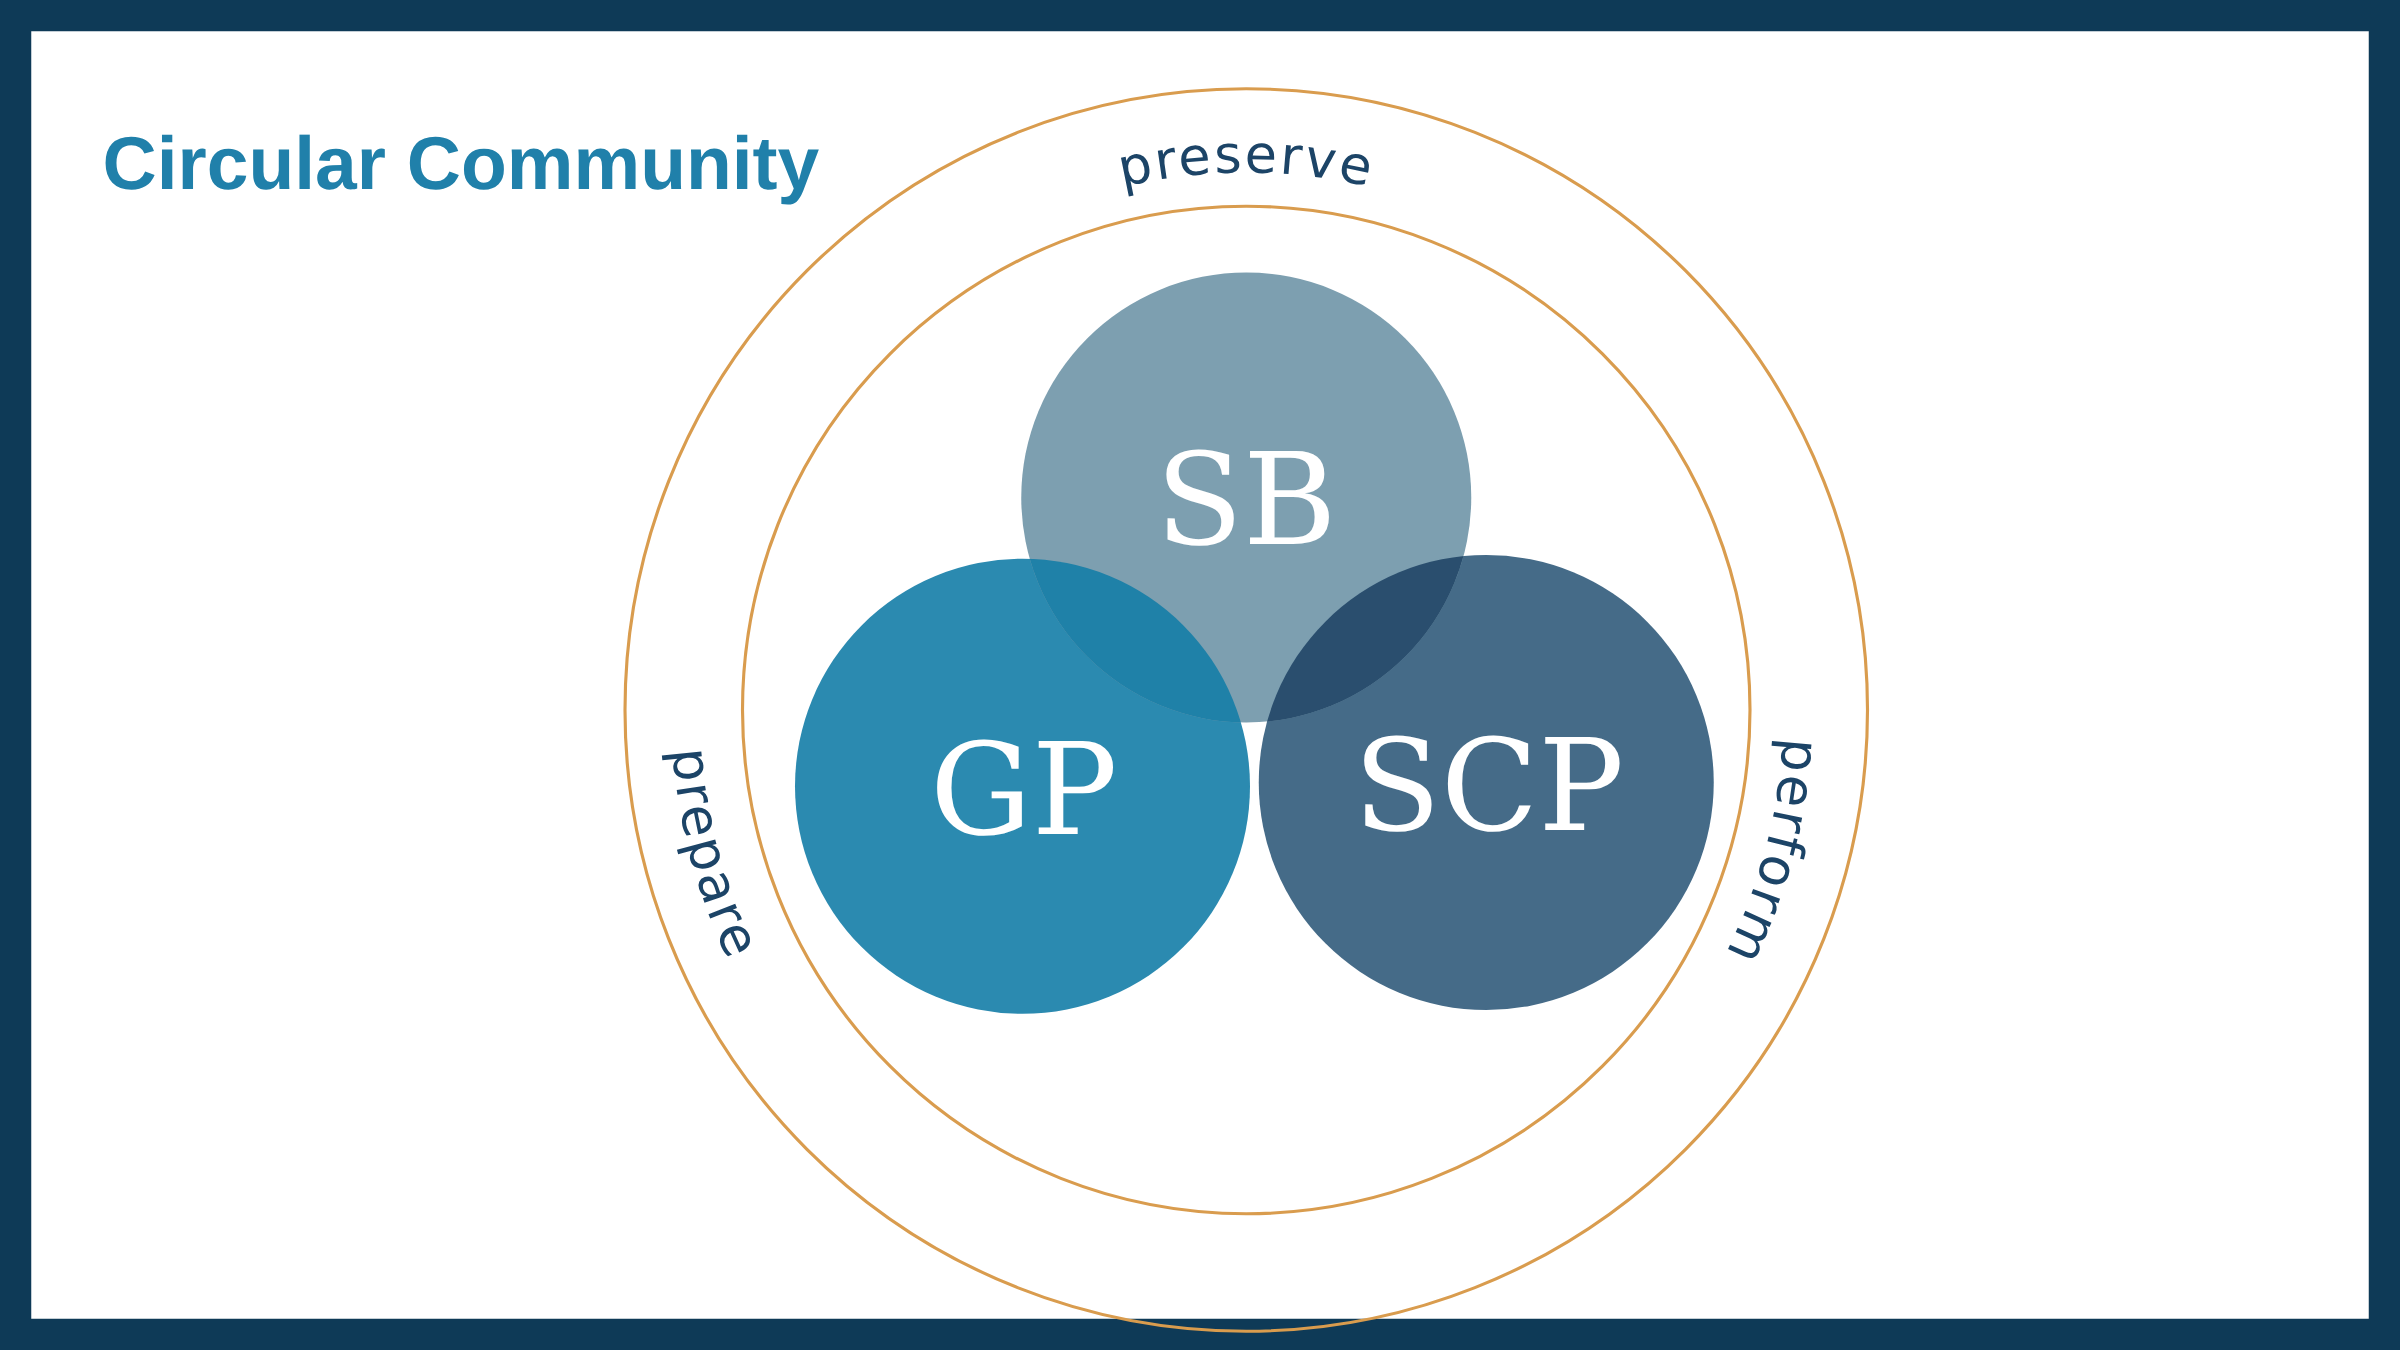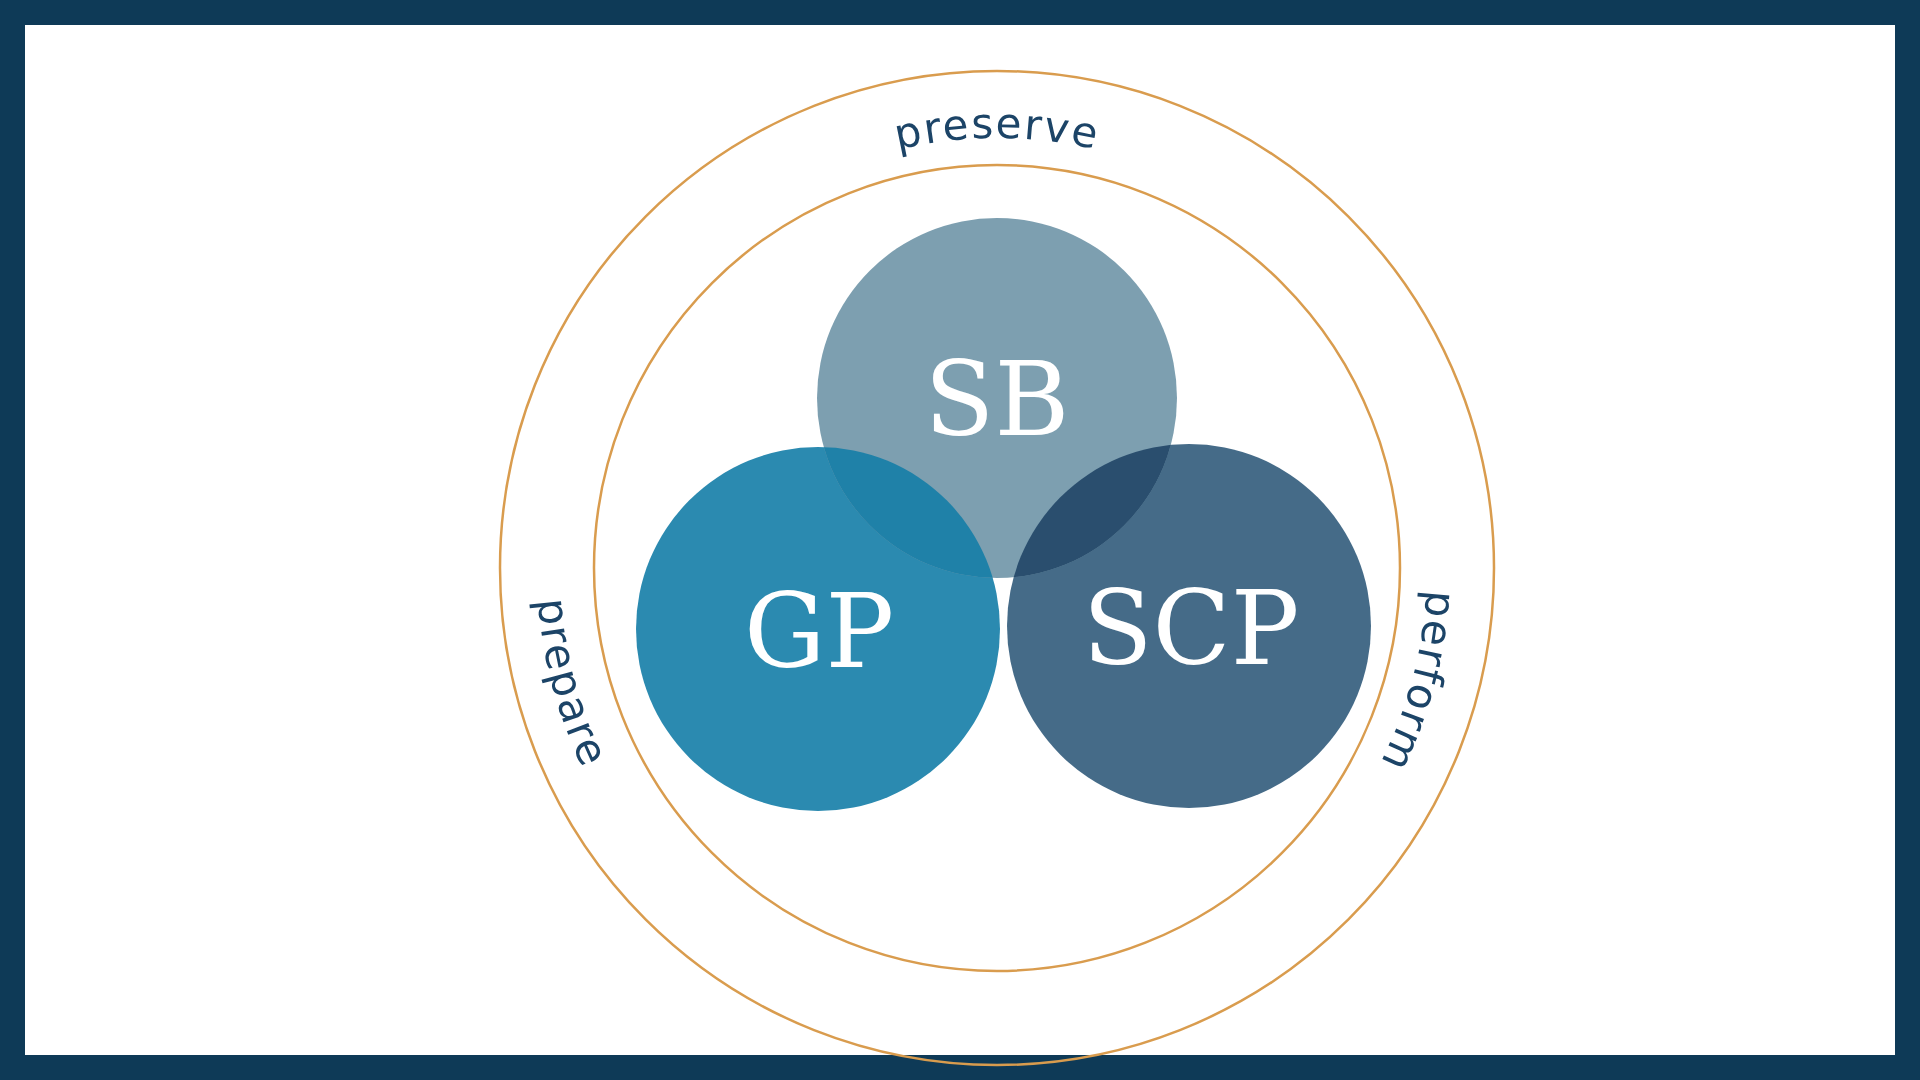--- a/index.html
+++ b/index.html
@@ -52,20 +52,21 @@
     font-family: "DejaVu Serif", serif;
     font-size: 102px;
     fill: #ffffff;
     text-anchor: middle;
   }
 </style>
 </head>
 <body>
 
 <div class="frame">
+  <h1 class="page-title">Circular Community</h1>
 
   <svg class="diagram-svg" viewBox="0 0 1920 1080">
     <defs>
       <clipPath id="clipGP">
         <circle cx="793" cy="604" r="182"></circle>
       </clipPath>
       <clipPath id="clipSCP">
         <circle cx="1164" cy="601" r="182"></circle>
       </clipPath>
 

